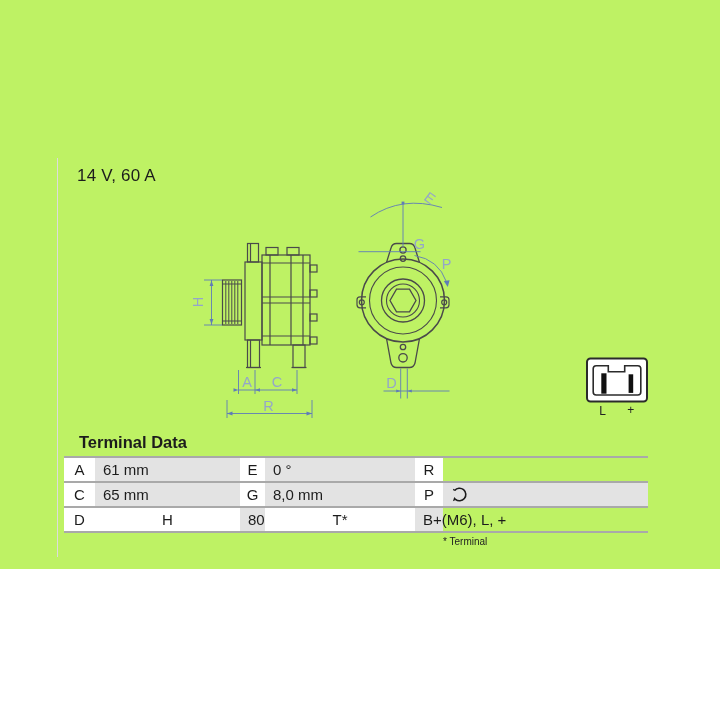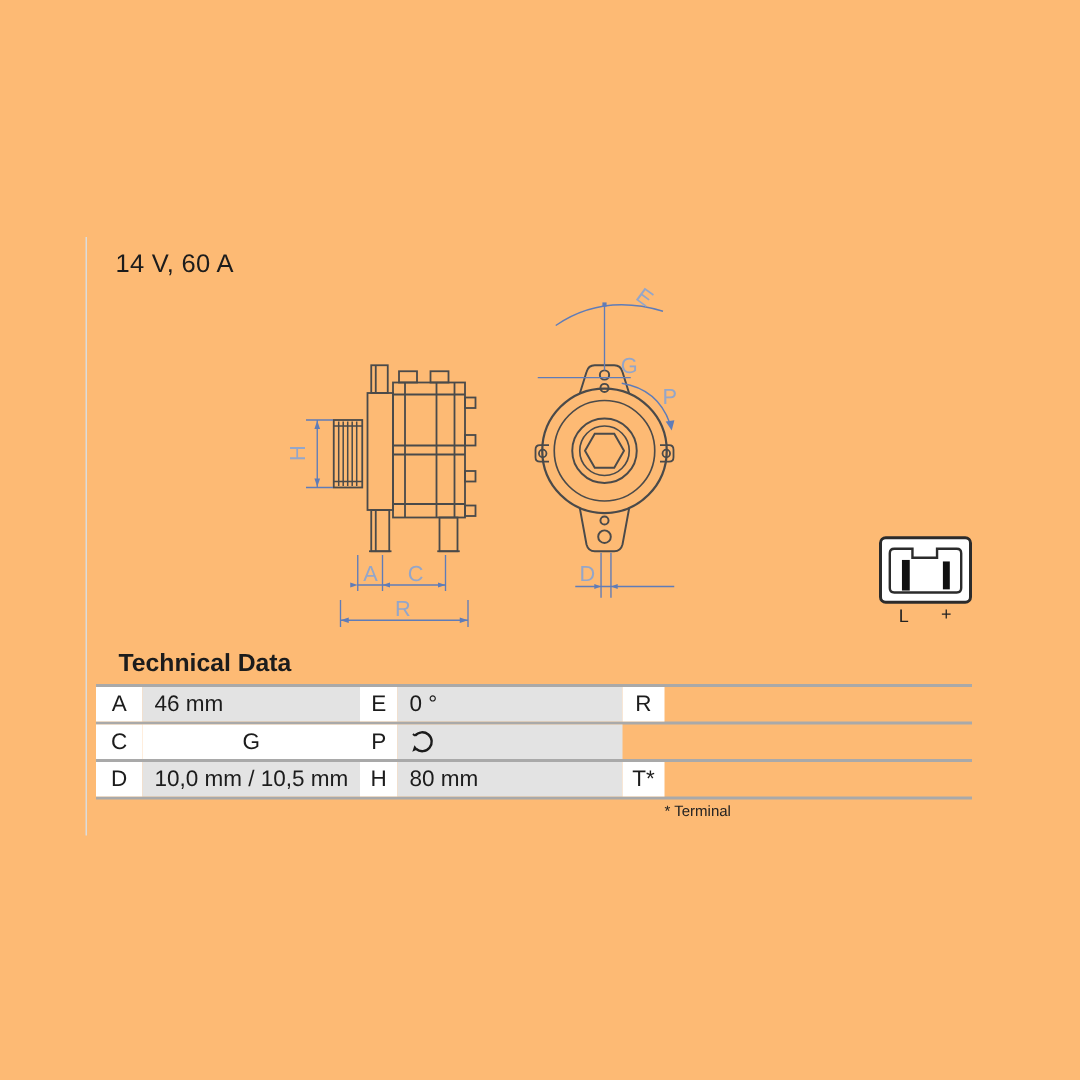--- a/index.html
+++ b/index.html
@@ -1,16 +1,16 @@
 <!DOCTYPE html>
 <html><head>
 <meta charset="utf-8">
 <style>
   html,body{margin:0;padding:0;background:#fff;}
-  #page{position:relative;width:720px;height:720px;background:#fdba74;overflow:hidden;
+  #page{position:relative;width:720px;height:569px;background:#bef264;overflow:hidden;
         font-family:"Liberation Sans", sans-serif;color:#1c1c1c;}
   .abs{position:absolute;}
   #left-rule{left:57px;top:158px;width:1px;height:399px;background:#dcdcdc;}
   #rating{left:77px;top:166px;font-size:17px;letter-spacing:0.2px;}
   #drawing-svg{left:0;top:0;width:720px;height:720px;}
   
   #tech-title{left:79px;top:433px;font-size:16.5px;font-weight:bold;}
   #tech-table{left:64px;top:456px;width:584px;border-top:2px solid #a9a9a9;border-bottom:2px solid #a9a9a9;}
   .tr{display:grid;grid-template-columns:31px 145px 25px 150px 28px 205px;height:23px;}
   .tr + .tr{border-top:2px solid #a9a9a9;}
@@ -133,46 +133,48 @@
       <path fill="none" stroke="#2b2b2b" stroke-width="1.6" d="M596.2 365.8 H608.3 V371.8 H624.7 V365.8 H637.8 Q640.8 365.8 640.8 368.8 V392 Q640.8 395 637.8 395 H596.2 Q593.2 395 593.2 392 V368.8 Q593.2 365.8 596.2 365.8 Z"></path>
       <rect x="601.3" y="373.3" width="5.2" height="20.4" fill="#101010"></rect>
       <rect x="628.6" y="374.3" width="4.6" height="18.6" fill="#101010"></rect>
       <g fill="#222222" font-size="12" text-anchor="middle">
         <text x="602.5" y="414.5">L</text>
         <text x="630.8" y="413.5">+</text>
       </g>
     </g>
   </svg>
 
-  <div id="tech-title" class="abs">Technical Data</div>
+  <div id="tech-title" class="abs">Terminal Data</div>
 
   <div id="tech-table" class="abs">
     <div class="tr">
       <div class="td k">A</div>
-      <div class="td v">46 mm</div>
+      <div class="td v">61 mm</div>
       <div class="td k">E</div>
       <div class="td v">0 °</div>
       <div class="td k">R</div>
     </div>
     <div class="tr">
       <div class="td k">C</div>
+      <div class="td v">65 mm</div>
       <div class="td k">G</div>
+      <div class="td v">8,0 mm</div>
       <div class="td k">P</div>
       <div class="td v">
         <svg class="rot-icon" width="17" height="17" viewBox="0 0 17 17">
           <path d="M3.67 4.45 A6.3 6.3 0 1 1 4.45 13.33" fill="none" stroke="#1c1c1c" stroke-width="1.6"></path>
           <line x1="3.67" y1="4.45" x2="2.3" y2="3.3" stroke="#1c1c1c" stroke-width="1.3"></line>
           <polygon points="1.9,15.2 5.5,13.5 3.3,10.9" fill="#1c1c1c"></polygon>
         </svg>
       </div>
     </div>
     <div class="tr">
       <div class="td k">D</div>
-      <div class="td v">10,0 mm / 10,5 mm</div>
       <div class="td k">H</div>
       <div class="td v">80 mm</div>
       <div class="td k">T*</div>
+      <div class="td v">B+(M6), L, +</div>
     </div>
   </div>
 
   <div id="footnote" class="abs">* Terminal</div>
 
 </div>
 
 </body></html>

